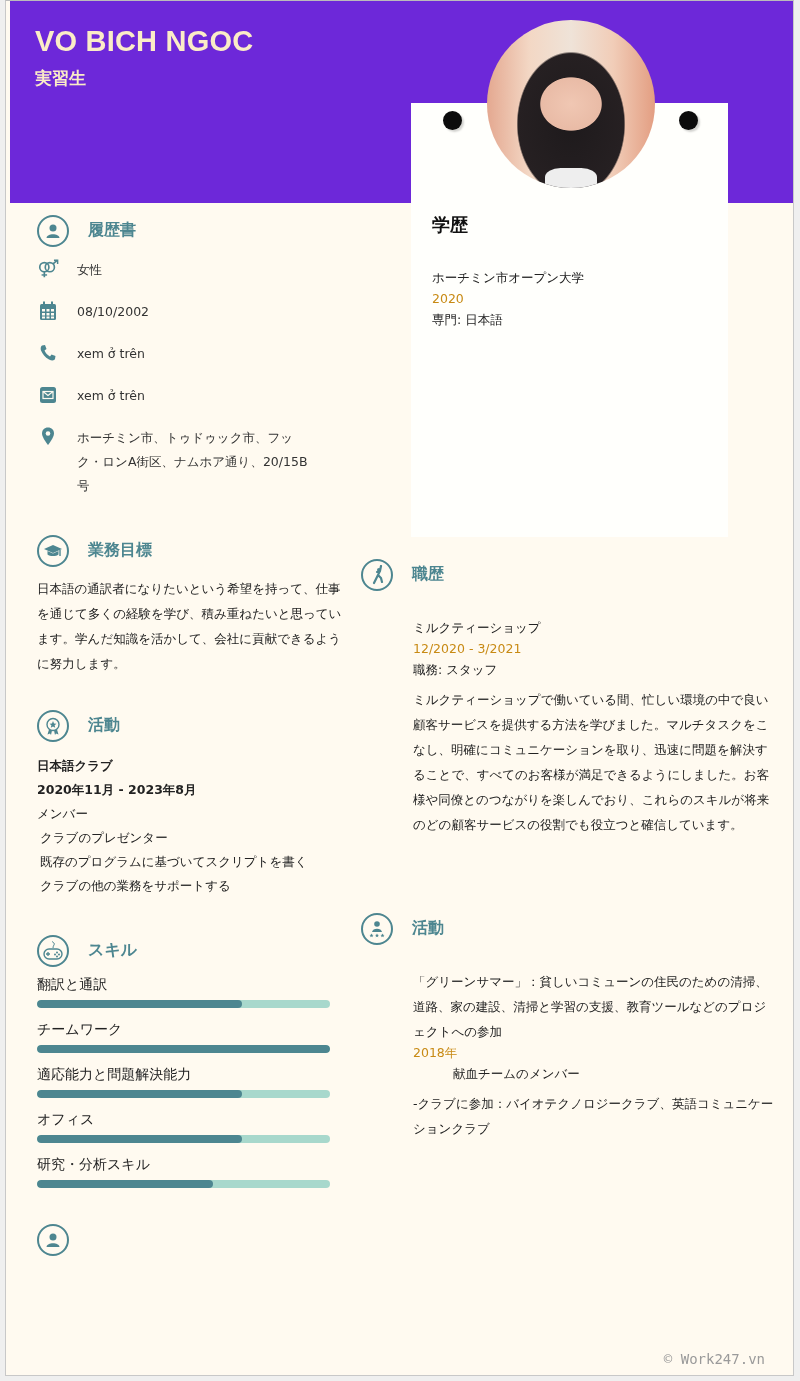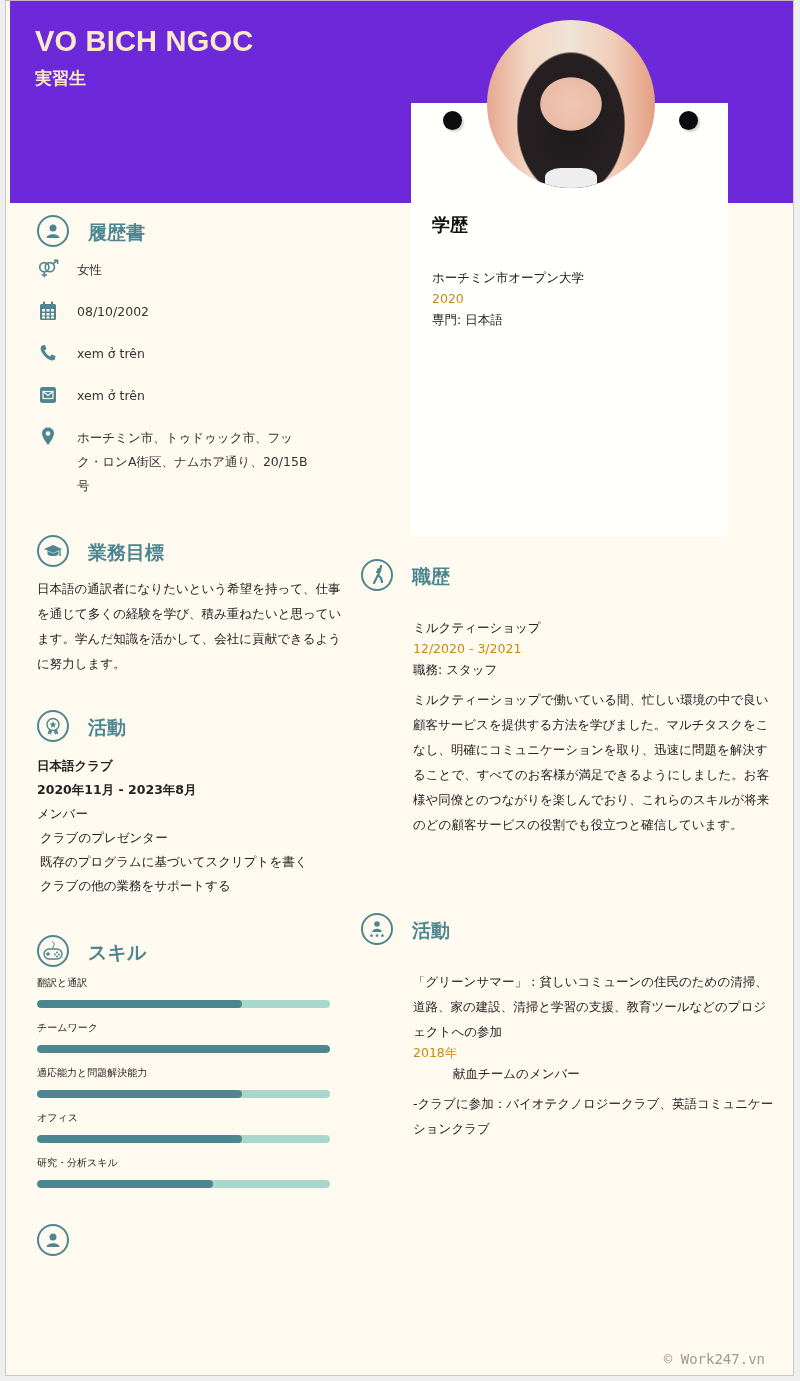--- a/index.html
+++ b/index.html
@@ -11,26 +11,26 @@
   .card { position:absolute; left:405px; top:102px; width:317px; height:434px; background:#fffffc; }
   .pin { position:absolute; top:110px; width:19px; height:19px; border-radius:50%; background:#0c0c0c; box-shadow:2px 2px 2px rgba(0,0,0,0.18); }
   .photo { position:absolute; left:481px; top:19px; width:168px; height:168px; border-radius:50%; overflow:hidden;
     background: radial-gradient(ellipse 30% 26% at 50% 50%, #f0c7b3 0%, #e9bba6 60%, transparent 62%),
                 radial-gradient(ellipse 45% 60% at 50% 62%, #1e1a1c 0%, #262022 70%, transparent 72%),
                 linear-gradient(90deg,#e4a890 0%,#f3d7c4 25%,#efe3d8 50%,#f1cdb8 75%,#e39e82 100%); }
   .photo .shirt { position:absolute; left:58px; top:148px; width:52px; height:30px; background:#eeeeee; border-radius:30% 30% 0 0; }
   .edu-title { position:absolute; left:426px; top:212px; font-size:18px; font-weight:bold; color:#111; }
   .gold { color:#c88a14; }
   .sec-icon { position:absolute; width:32px; height:32px; border:2.5px solid #4d8690; border-radius:50%; box-sizing:border-box; display:flex; align-items:center; justify-content:center; }
-  .sec-title { position:absolute; font-size:19px; font-weight:bold; color:#4d8690; }
+  .sec-title { position:absolute; font-size:16px; font-weight:bold; color:#4d8690; }
   .row { position:absolute; left:31px; display:flex; align-items:flex-start; }
   .row .ic { width:22px; height:22px; display:flex; align-items:center; justify-content:center; margin-right:18px; }
   .row .txt { font-size:12.5px; color:#333; line-height:24px; }
   .para { position:absolute; font-size:12.5px; color:#222; line-height:25px; }
-  .skill-label { position:absolute; left:31px; font-size:10px; color:#222; }
+  .skill-label { position:absolute; left:31px; font-size:14px; color:#222; }
   .bar { position:absolute; left:31px; width:293px; height:8px; border-radius:4px; background:#a8d8cc; overflow:hidden; }
   .bar .fill { height:100%; background:#4d8690; border-radius:4px; }
   .footer { position:absolute; right:28px; bottom:8px; font-family:"DejaVu Sans Mono",monospace; font-size:14px; color:#9a9a9a; }
 </style>
 </head>
 <body>
 
 <div class="page">
 
   <div class="header">

